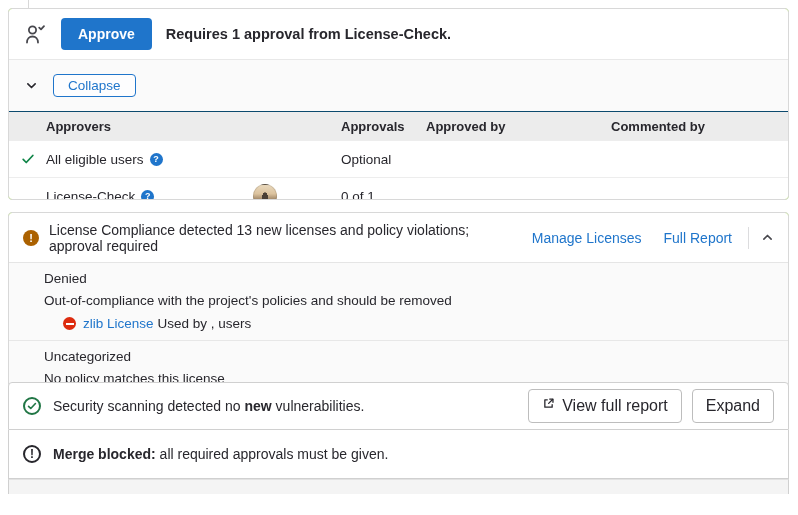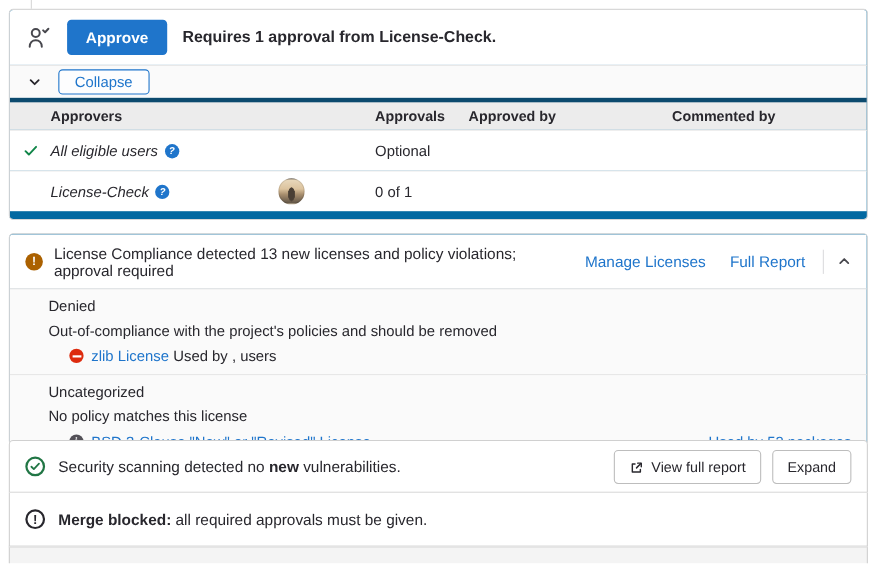--- a/index.html
+++ b/index.html
@@ -2,42 +2,42 @@
 <html><head>
 <meta charset="utf-8">
 <style>
   * { margin:0; padding:0; box-sizing:border-box; }
   html,body { background:#fff; }
   body {
     font-family:"Liberation Sans","DejaVu Sans",sans-serif;
     color:#28272d; font-size:14px;
     width:798px; height:515px; position:relative; overflow:hidden;
   }
-  .card { position:absolute; left:8px; width:781px; background:#0369a1;
+  .card { position:absolute; left:8px; width:781px; background:#84cc16;
           border:1px solid #d8d8d8; border-radius:4px; }
 
   
   .stub-line { position:absolute; left:28px; top:0; width:1px; height:8px; background:#d8d8d8; }
 
   
   #approvals-card { top:8px; height:192px; overflow:hidden; }
   .approve-row { display:flex; align-items:center; gap:14px; height:50px; padding:0 14px; background:#fff; }
   .btn-primary { background:#1f75cb; color:#fff; border:none; border-radius:4px;
                  padding:8px 17px; font-size:14px; font-weight:600; cursor:pointer;
                  font-family:inherit; }
   .requires-text { font-weight:700; font-size:14.5px; }
-  .collapse-row { display:flex; align-items:center; gap:15px; height:30px; padding:0 16px;
+  .collapse-row { display:flex; align-items:center; gap:15px; height:52px; padding:0 16px;
                   background:#fafafa; border-top:1px solid #e8e8e8; }
   .btn-collapse { background:#fdfdfe; color:#1f75cb; border:1px solid #1f75cb; border-radius:4px;
                   padding:3px 14px; font-size:13.5px; cursor:pointer; font-family:inherit; }
   .apr-grid { display:grid; grid-template-columns:37px 295px 85px 185px 1fr; align-items:center; }
-  .apr-head { background:#ececec; height:29px; font-weight:700; font-size:13px; border-top:4px solid #0c4a6e; }
+  .apr-head { background:#ececec; height:29px; font-weight:700; font-size:13px; border-top:1px solid #0c4a6e; }
   .apr-row  { height:37px; border-top:1px solid #ededed; background:#fff; font-size:13.5px; }
   .cell-check { display:flex; justify-content:center; }
-  .name-cell { display:flex; align-items:center; gap:6px;font-style:italic; }
+  .name-cell { display:flex; align-items:center; gap:6px; }
   .help-icon { width:13px; height:13px; border-radius:50%; background:#1f75cb; color:#fff;
                font-size:9px; font-weight:700; display:inline-flex; align-items:center;
                justify-content:center; cursor:pointer; }
   .avatar { width:24px; height:24px; border-radius:50%; margin-left:auto; margin-right:64px;
             border:1px solid rgba(0,0,0,.1);
             background:
               radial-gradient(ellipse 5px 10px at 50% 62%, #4a3f35 0 60%, rgba(0,0,0,0) 65%),
               linear-gradient(180deg,#e9d9bd 0%, #dcc39e 40%, #a98f6f 62%, #5d5244 100%); }
 
   
@@ -59,32 +59,32 @@
   .lc-item .used-by-plain { margin-left:4px; }
   .lc-item .used-by-link { margin-left:auto; }
   .lc-divider { height:1px; background:#e7e7e7; margin:6px -14px 6px -35px; }
   .denied-icon { width:13px; height:13px; border-radius:50%; background:#dd2b0e; position:relative; flex:none; }
   .denied-icon::after { content:""; position:absolute; left:2.5px; top:5.5px; width:8px; height:2px; background:#fff; }
   .info-icon { width:13px; height:13px; border-radius:50%; background:#535158; color:#fff;
                font-size:9px; font-weight:700; font-family:"Liberation Serif",serif;
                display:inline-flex; align-items:center; justify-content:center; flex:none; }
 
   
-  #status-card { top:400px; height:113px; border:none; background:transparent; }
+  #status-card { top:382px; height:113px; border:none; background:transparent; }
   .sec-row { display:flex; align-items:center; gap:12px; height:48px; padding:0 14px;
              background:#fff; border:1px solid #d0d0d0; border-radius:4px 4px 0 0; }
   .circle-ok { width:18px; height:18px; border-radius:50%; border:2px solid #217645; color:#217645;
                display:inline-flex; align-items:center; justify-content:center; flex:none; }
   .circle-alert { width:18px; height:18px; border-radius:50%; border:2px solid #28272d; color:#28272d;
                font-weight:700; font-size:12px; display:inline-flex; align-items:center;
                justify-content:center; flex:none; }
   .sec-buttons { margin-left:auto; display:flex; gap:10px; }
-  .btn-secondary { display:inline-flex; align-items:flex-end; gap:7px; background:#fff;
+  .btn-secondary { display:inline-flex; align-items:flex-start; gap:7px; background:#fff;
                    border:1px solid #bdbdbd; border-radius:4px; padding:7px 13px;
-                   font-size:13px; color:#28272d; cursor:pointer; font-family:inherit; }
+                   font-size:16px; color:#28272d; cursor:pointer; font-family:inherit; }
   .merge-row { display:flex; align-items:center; gap:12px; height:49px; padding:0 14px;
                background:#fff; border:1px solid #d0d0d0; border-top:none; }
   .footer-strip { height:15px; background:#f4f4f4; border-left:1px solid #d0d0d0;
                   border-right:1px solid #d0d0d0; border-top:1px solid #e2e2e2; }
   .bold { font-weight:700; }
   svg { display:block; }
 </style>
 </head>
 <body>
 

